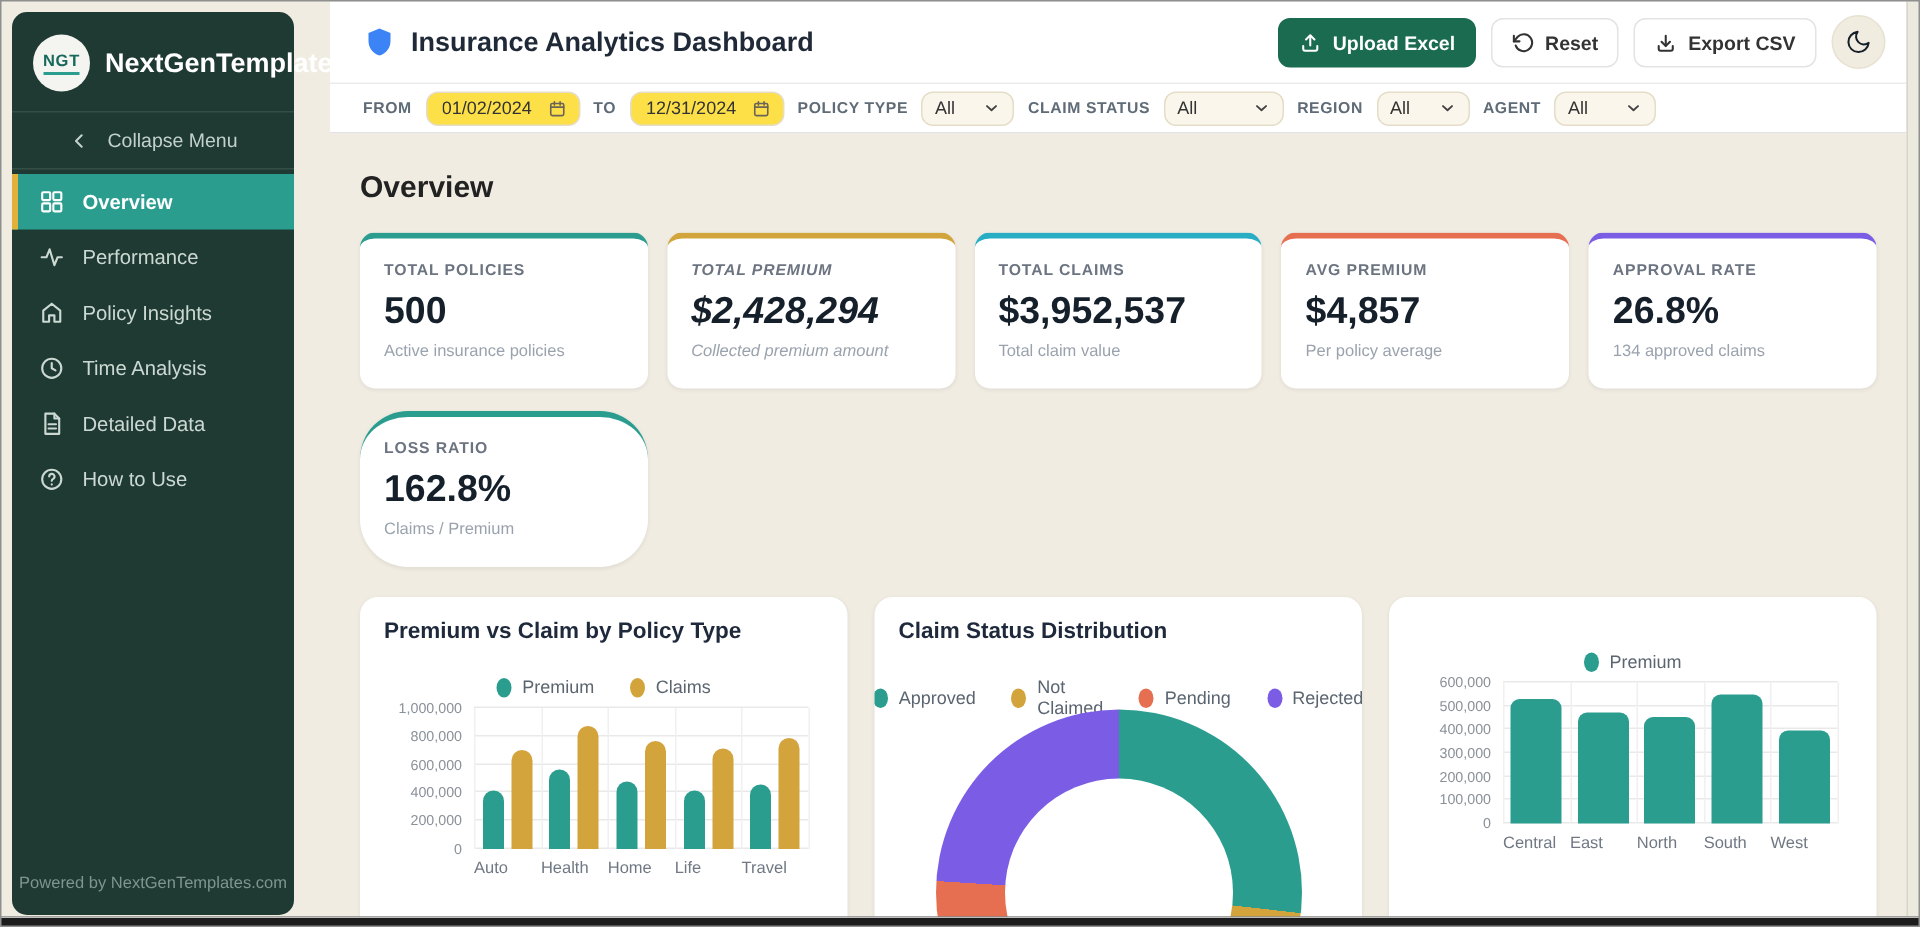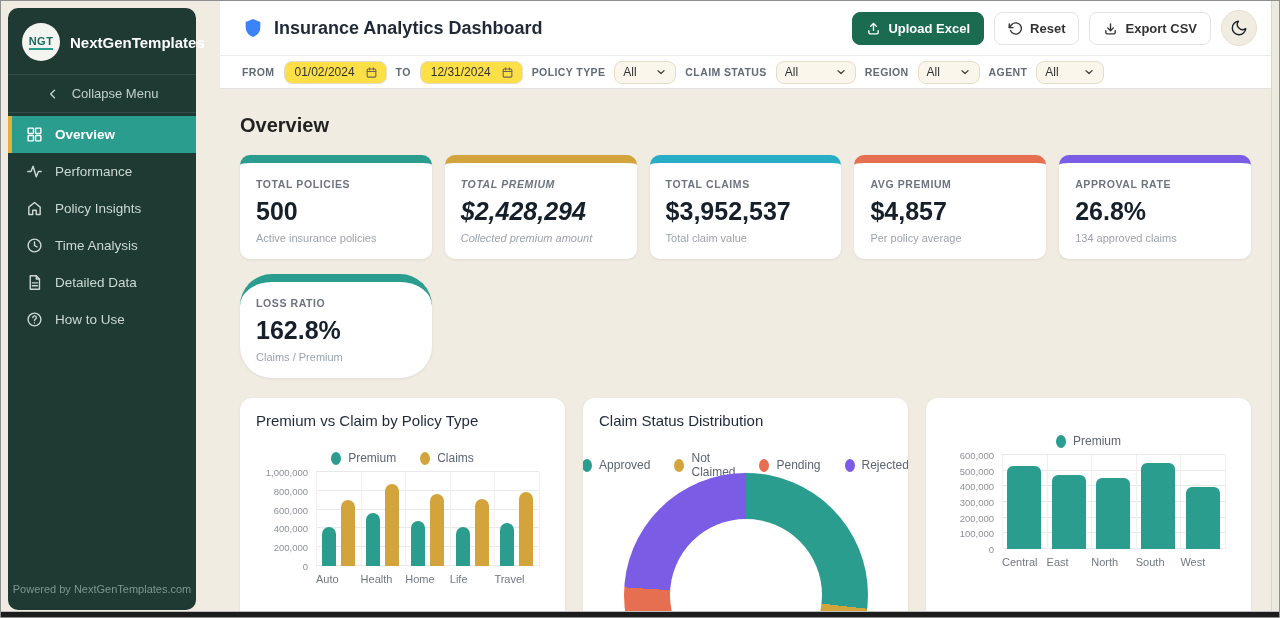--- a/index.html
+++ b/index.html
@@ -12,21 +12,21 @@
   }
   .frame-line { position:absolute; inset:0; border:1px solid #8f8f8f; pointer-events:none; z-index:30; }
   .bottom-bar { position:absolute; left:0; bottom:0; width:100%; height:7px; background:#1c1c1c; border-top:1px solid #bdbdbd; z-index:25; }
   .scroll-strip { position:absolute; right:1px; top:1px; width:8px; height:610px; background:#eceadf; border-left:1px solid #d8d5ca; z-index:6; }
 
   
   .sidebar { position:absolute; left:8px; top:8px; width:188px; height:602px; background:#1e3a33; border-radius:10px; z-index:5; display:flex; flex-direction:column; }
   .logo-row { display:flex; align-items:center; gap:10px; padding:15px 14px 13px; }
   .logo-circle { width:38px; height:38px; border-radius:50%; background:#f4f4f1; display:flex; align-items:center; justify-content:center; flex:none; }
   .logo-circle span { font-size:11px; font-weight:bold; color:#17695c; letter-spacing:.5px; border-bottom:2px solid #2A9D8F; padding-bottom:1px; }
-  .brand { color:#fff; font-weight:bold; font-size:15px; }
+  .brand { color:#fff; font-weight:bold; font-size:18px; }
   .collapse-row { display:flex; align-items:center; justify-content:center; gap:12px; padding:11px 0; color:#c3d0cb; font-size:13px; border-top:1px solid rgba(255,255,255,.1); border-bottom:1px solid rgba(255,255,255,.1); cursor:pointer; }
   .collapse-row svg { width:14px; height:14px; stroke:#c3d0cb; }
   .nav { margin-top:3px; }
   .nav-item { display:flex; align-items:center; gap:12px; padding:0 14px; height:37px; color:#ccd8d2; font-size:13.5px; cursor:pointer; border-left:4px solid transparent; }
   .nav-item svg { width:17px; height:17px; stroke:#ccd8d2; flex:none; }
   .nav-item.active { background:#2A9D8F; color:#fff; border-left-color:#E2B13C; font-weight:bold; }
   .nav-item.active svg { stroke:#fff; }
   .sidebar-footer { margin-top:auto; padding:12px 0 15px; text-align:center; color:#7e968e; font-size:11px; }
 
   
@@ -50,28 +50,28 @@
   .datebox svg { width:13px; height:13px; stroke:#6b6457; }
   .selectbox { display:flex; align-items:center; justify-content:space-between; gap:9px; background:#faf6ec; border:1px solid #e5ddc8; border-radius:8px; padding:2px 8px; height:23px; font-size:12px; color:#333; cursor:pointer; }
   .selectbox svg { width:12px; height:12px; stroke:#444; }
   .sb-w1 { width:62px; } .sb-w2 { width:80px; } .sb-w3 { width:62px; } .sb-w4 { width:68px; }
 
   
   .content { padding:16px 20px 0; }
   .section-title { font-size:20px; font-weight:bold; color:#222; margin:9px 0 18px; }
   .kpi-grid { display:grid; grid-template-columns:repeat(5,1fr); gap:13px; }
   .kpi-grid + .kpi-grid { margin-top:15px; }
-  .kpi { background:#fff; border-top:8px solid #0ea5e9; border-radius:10px; box-shadow:0 1px 3px rgba(0,0,0,.07); padding:15px 16px 13px; height:104px; }
+  .kpi { background:#fff; border-top:4px solid #0ea5e9; border-radius:10px; box-shadow:0 1px 3px rgba(0,0,0,.07); padding:15px 16px 13px; height:104px; }
   .kpi-label { font-size:10.5px; font-weight:bold; color:#6b7480; letter-spacing:.6px; }
   .kpi-value { font-size:25px; font-weight:800; color:#15202b; margin:7px 0 6px; }
   .kpi-sub { font-size:11px; color:#9aa3ad; }
 
   .charts-grid { display:grid; grid-template-columns:repeat(3,1fr); gap:18px; margin-top:20px; }
   .chart-card { background:#fff; border-radius:12px; box-shadow:0 1px 3px rgba(0,0,0,.07); padding:14px 16px; height:240px; position:relative; overflow:hidden; }
-  .chart-title { font-size:15px; font-weight:normal; color:#1e293b; }
+  .chart-title { font-size:15px; font-weight:bold; color:#1e293b; }
   .legend { display:flex; justify-content:center; gap:24px; margin-top:22px; }
   .legend-item { display:flex; align-items:center; gap:7px; font-size:12px; color:#5b6570; }
   .legend-dot { width:10px; height:13px; border-radius:50%; flex:none; }
 
   .plot { position:relative; margin-top:7px; height:122px; }
   .ytick { position:absolute; left:0; width:52px; text-align:right; font-size:9.5px; color:#8a9199; }
   .plotbox { position:absolute; left:60px; right:10px; top:0; height:94px; }
   .gridline-h { position:absolute; left:0; right:0; height:1px; background:#e9e9e9; }
   .gridline-v { position:absolute; top:0; bottom:0; width:1px; background:#f0f0f0; }
   .bars { position:absolute; left:0; right:0; top:0; bottom:0; display:flex; }

